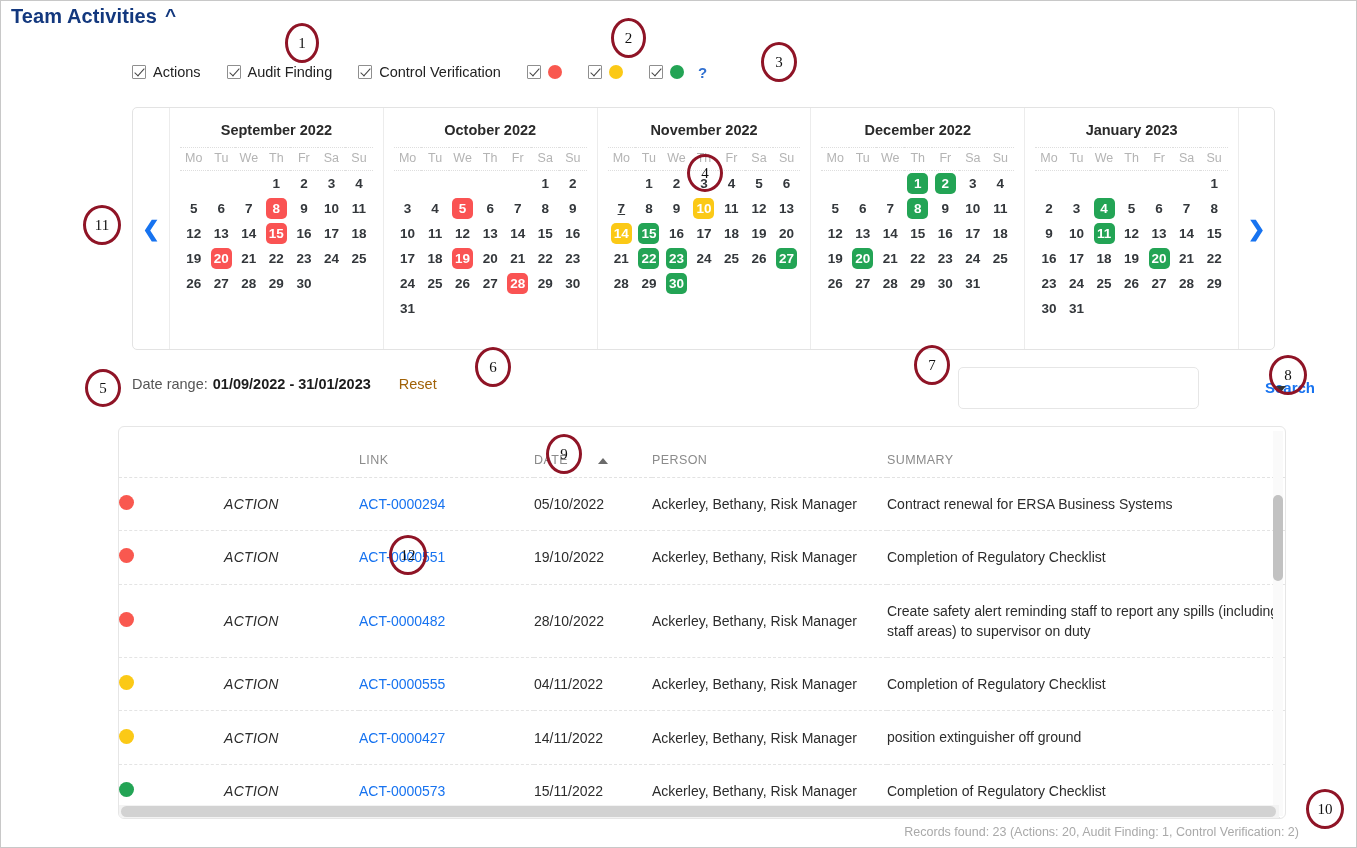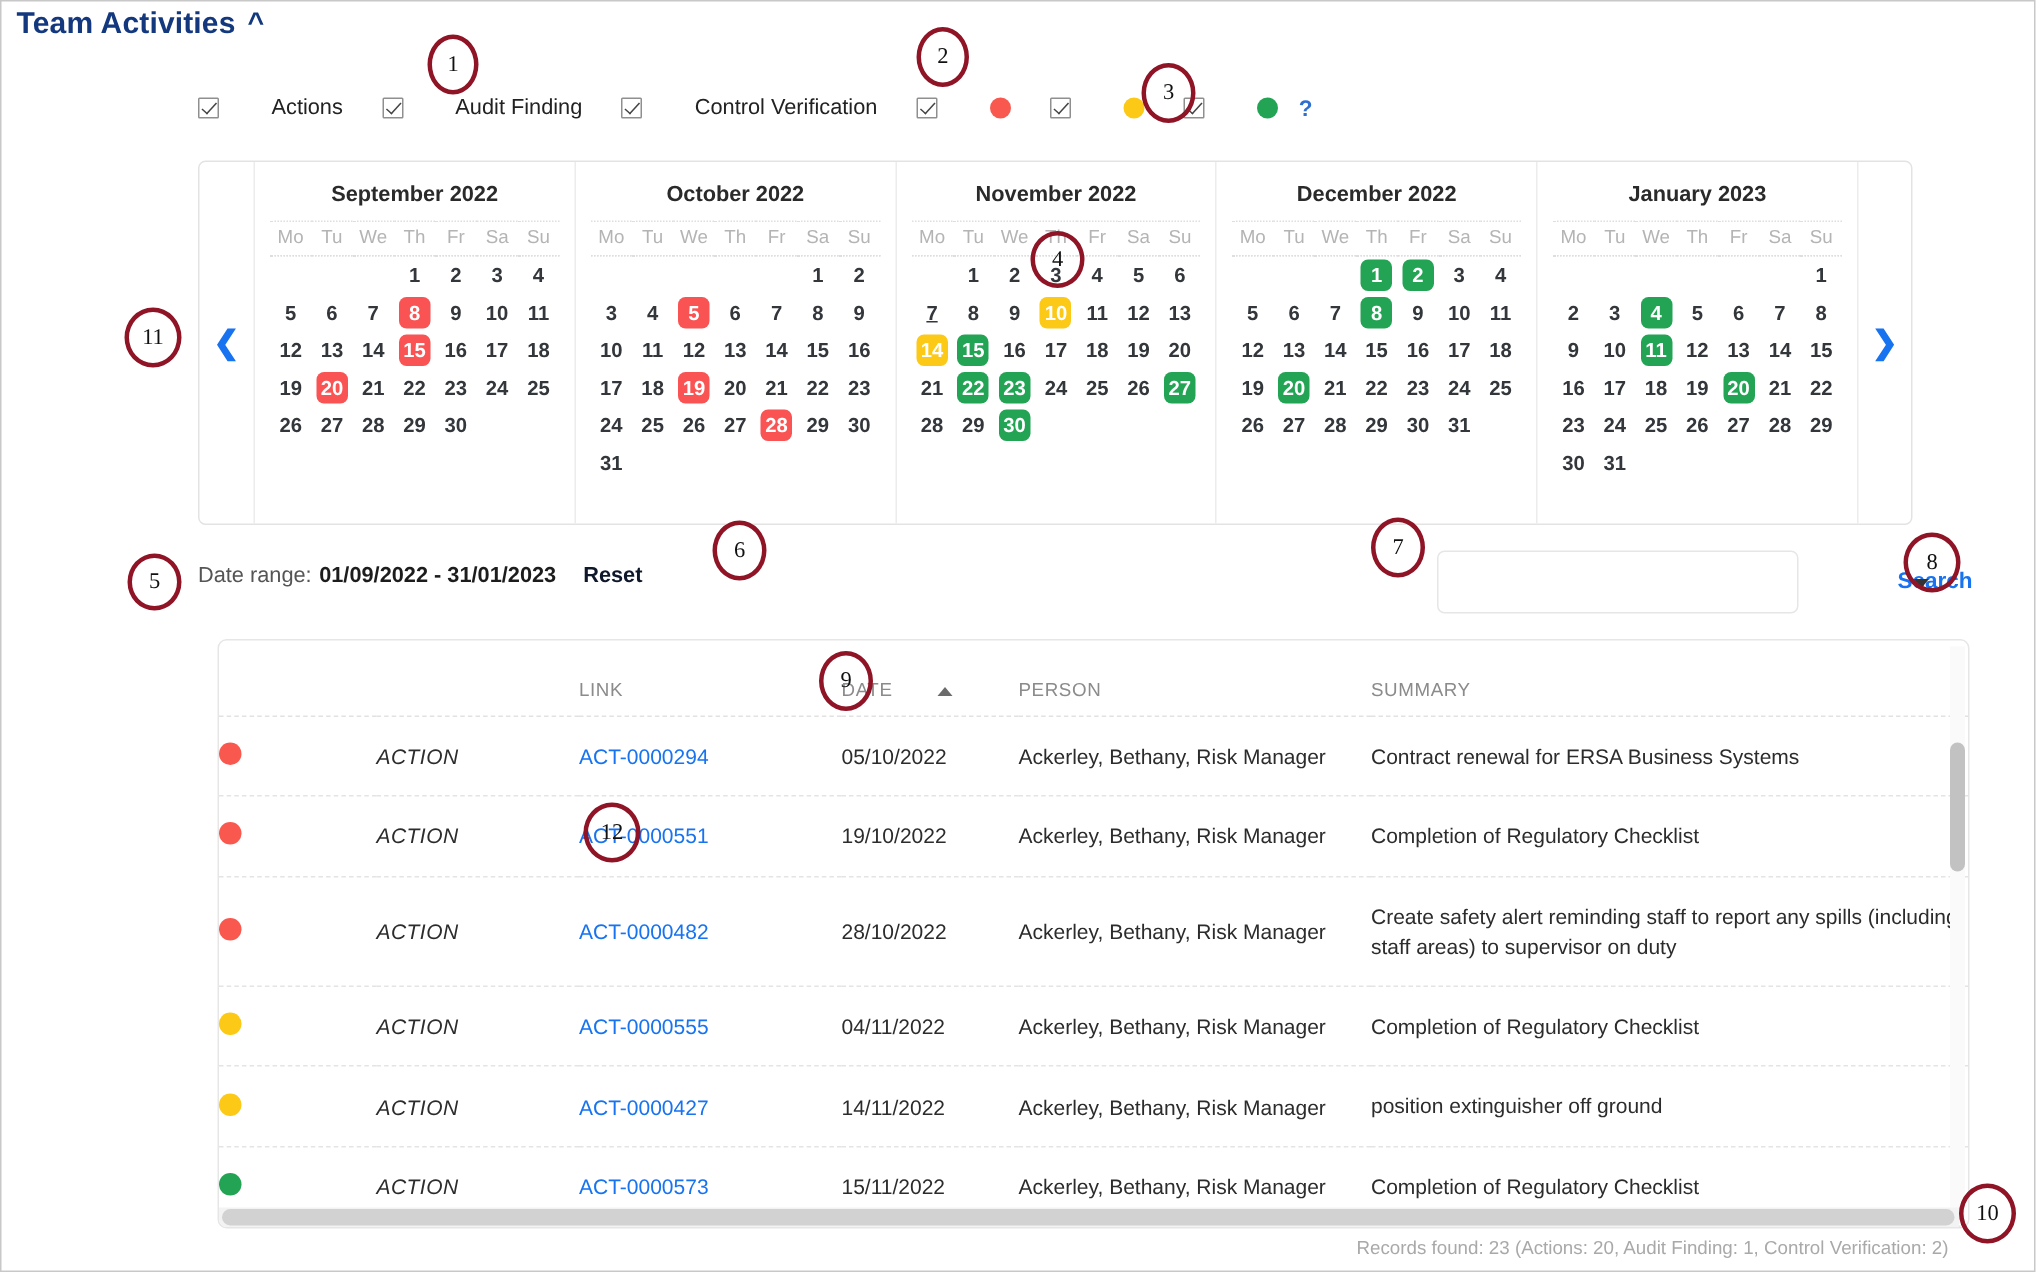--- a/index.html
+++ b/index.html
@@ -25,21 +25,21 @@
     font-size: 19px; font-weight: bold; color: #13387e;
     transform: translateY(-1px);
   }
 
   
   #filter-bar {
     position: absolute; left: 131px; top: 60px;
     display: flex; align-items: center;
     height: 22px;
   }
-  .filter-item { display: flex; align-items: center; margin-right: 26px; gap: 28px; }
+  .filter-item { display: flex; align-items: center; margin-right: 26px; }
   .cbx {
     width: 14px; height: 14px;
     border: 1px solid #8f8f8f; background: #fff;
     border-radius: 1px;
     position: relative;
     flex: 0 0 auto;
   }
   .cbx::after {
     content: "";
     position: absolute; left: 4px; top: 0px;
@@ -112,21 +112,21 @@
 
   
   #range-row {
     position: absolute; left: 131px; top: 375px;
     display: flex; align-items: center;
     font-size: 14.5px;
   }
   #range-label { color: #555; }
   #range-value { color: #1c1c1c; font-weight: bold; margin-left: 5px; }
   #reset-button {
-    color: #0f172a; font-weight: bold; margin-left: 18px;
+    color: #a16207; font-weight: normal; margin-left: 28px;
     cursor: pointer; font-size: 14.5px;
   }
 
   
   #search-input {
     position: absolute; left: 957px; top: 366px;
     width: 241px; height: 42px;
     border: 1px solid #e6e6e6; border-radius: 5px;
     background: #fff;
     font-family: "Liberation Sans", sans-serif;
@@ -143,21 +143,21 @@
     position: absolute; left: 1275px; top: 385px;
     width: 0; height: 0;
     border-left: 5px solid transparent;
     border-right: 5px solid transparent;
     border-top: 6px solid #333;
     cursor: pointer;
   }
 
   
   #table-panel {
-    position: absolute; left: 144px; top: 425px;
+    position: absolute; left: 117px; top: 425px;
     width: 1168px; height: 393px;
     background: #fff;
     border: 1px solid #e6e6e6;
     border-radius: 6px;
     overflow: hidden;
   }
   #table-scroll {
     position: absolute; left: 0; top: 0; right: 0; bottom: 0;
     overflow: hidden;
   }

